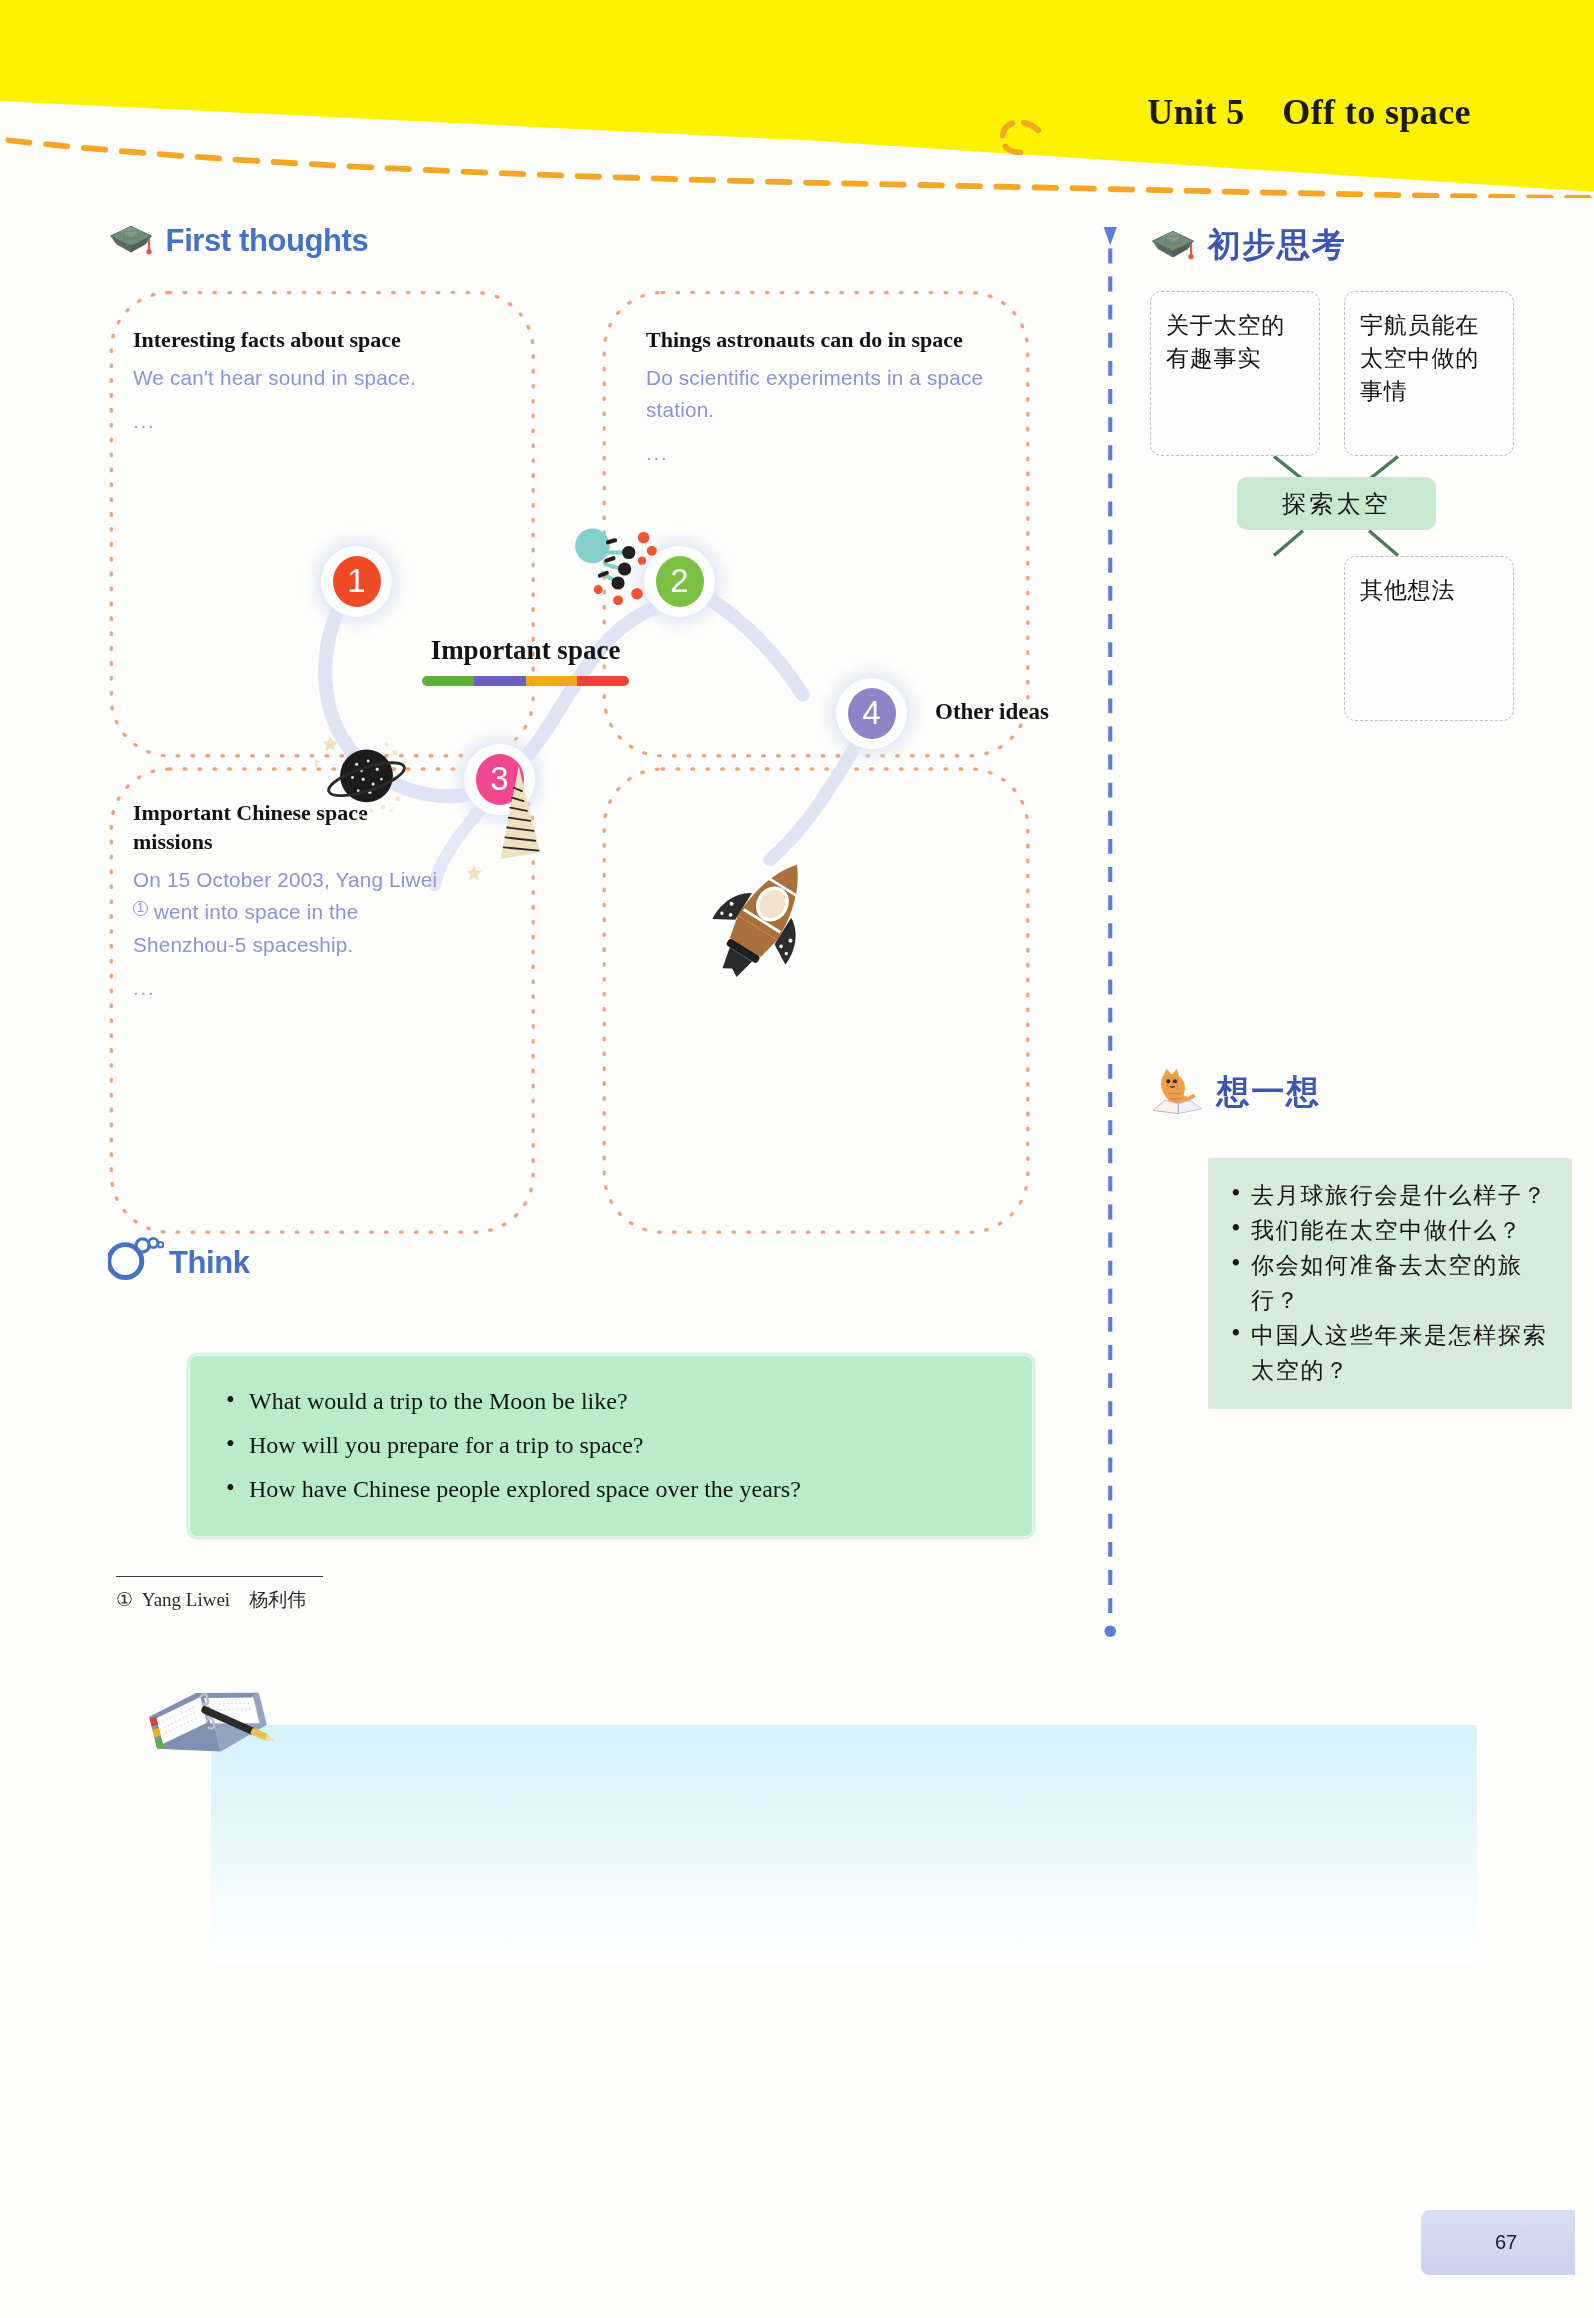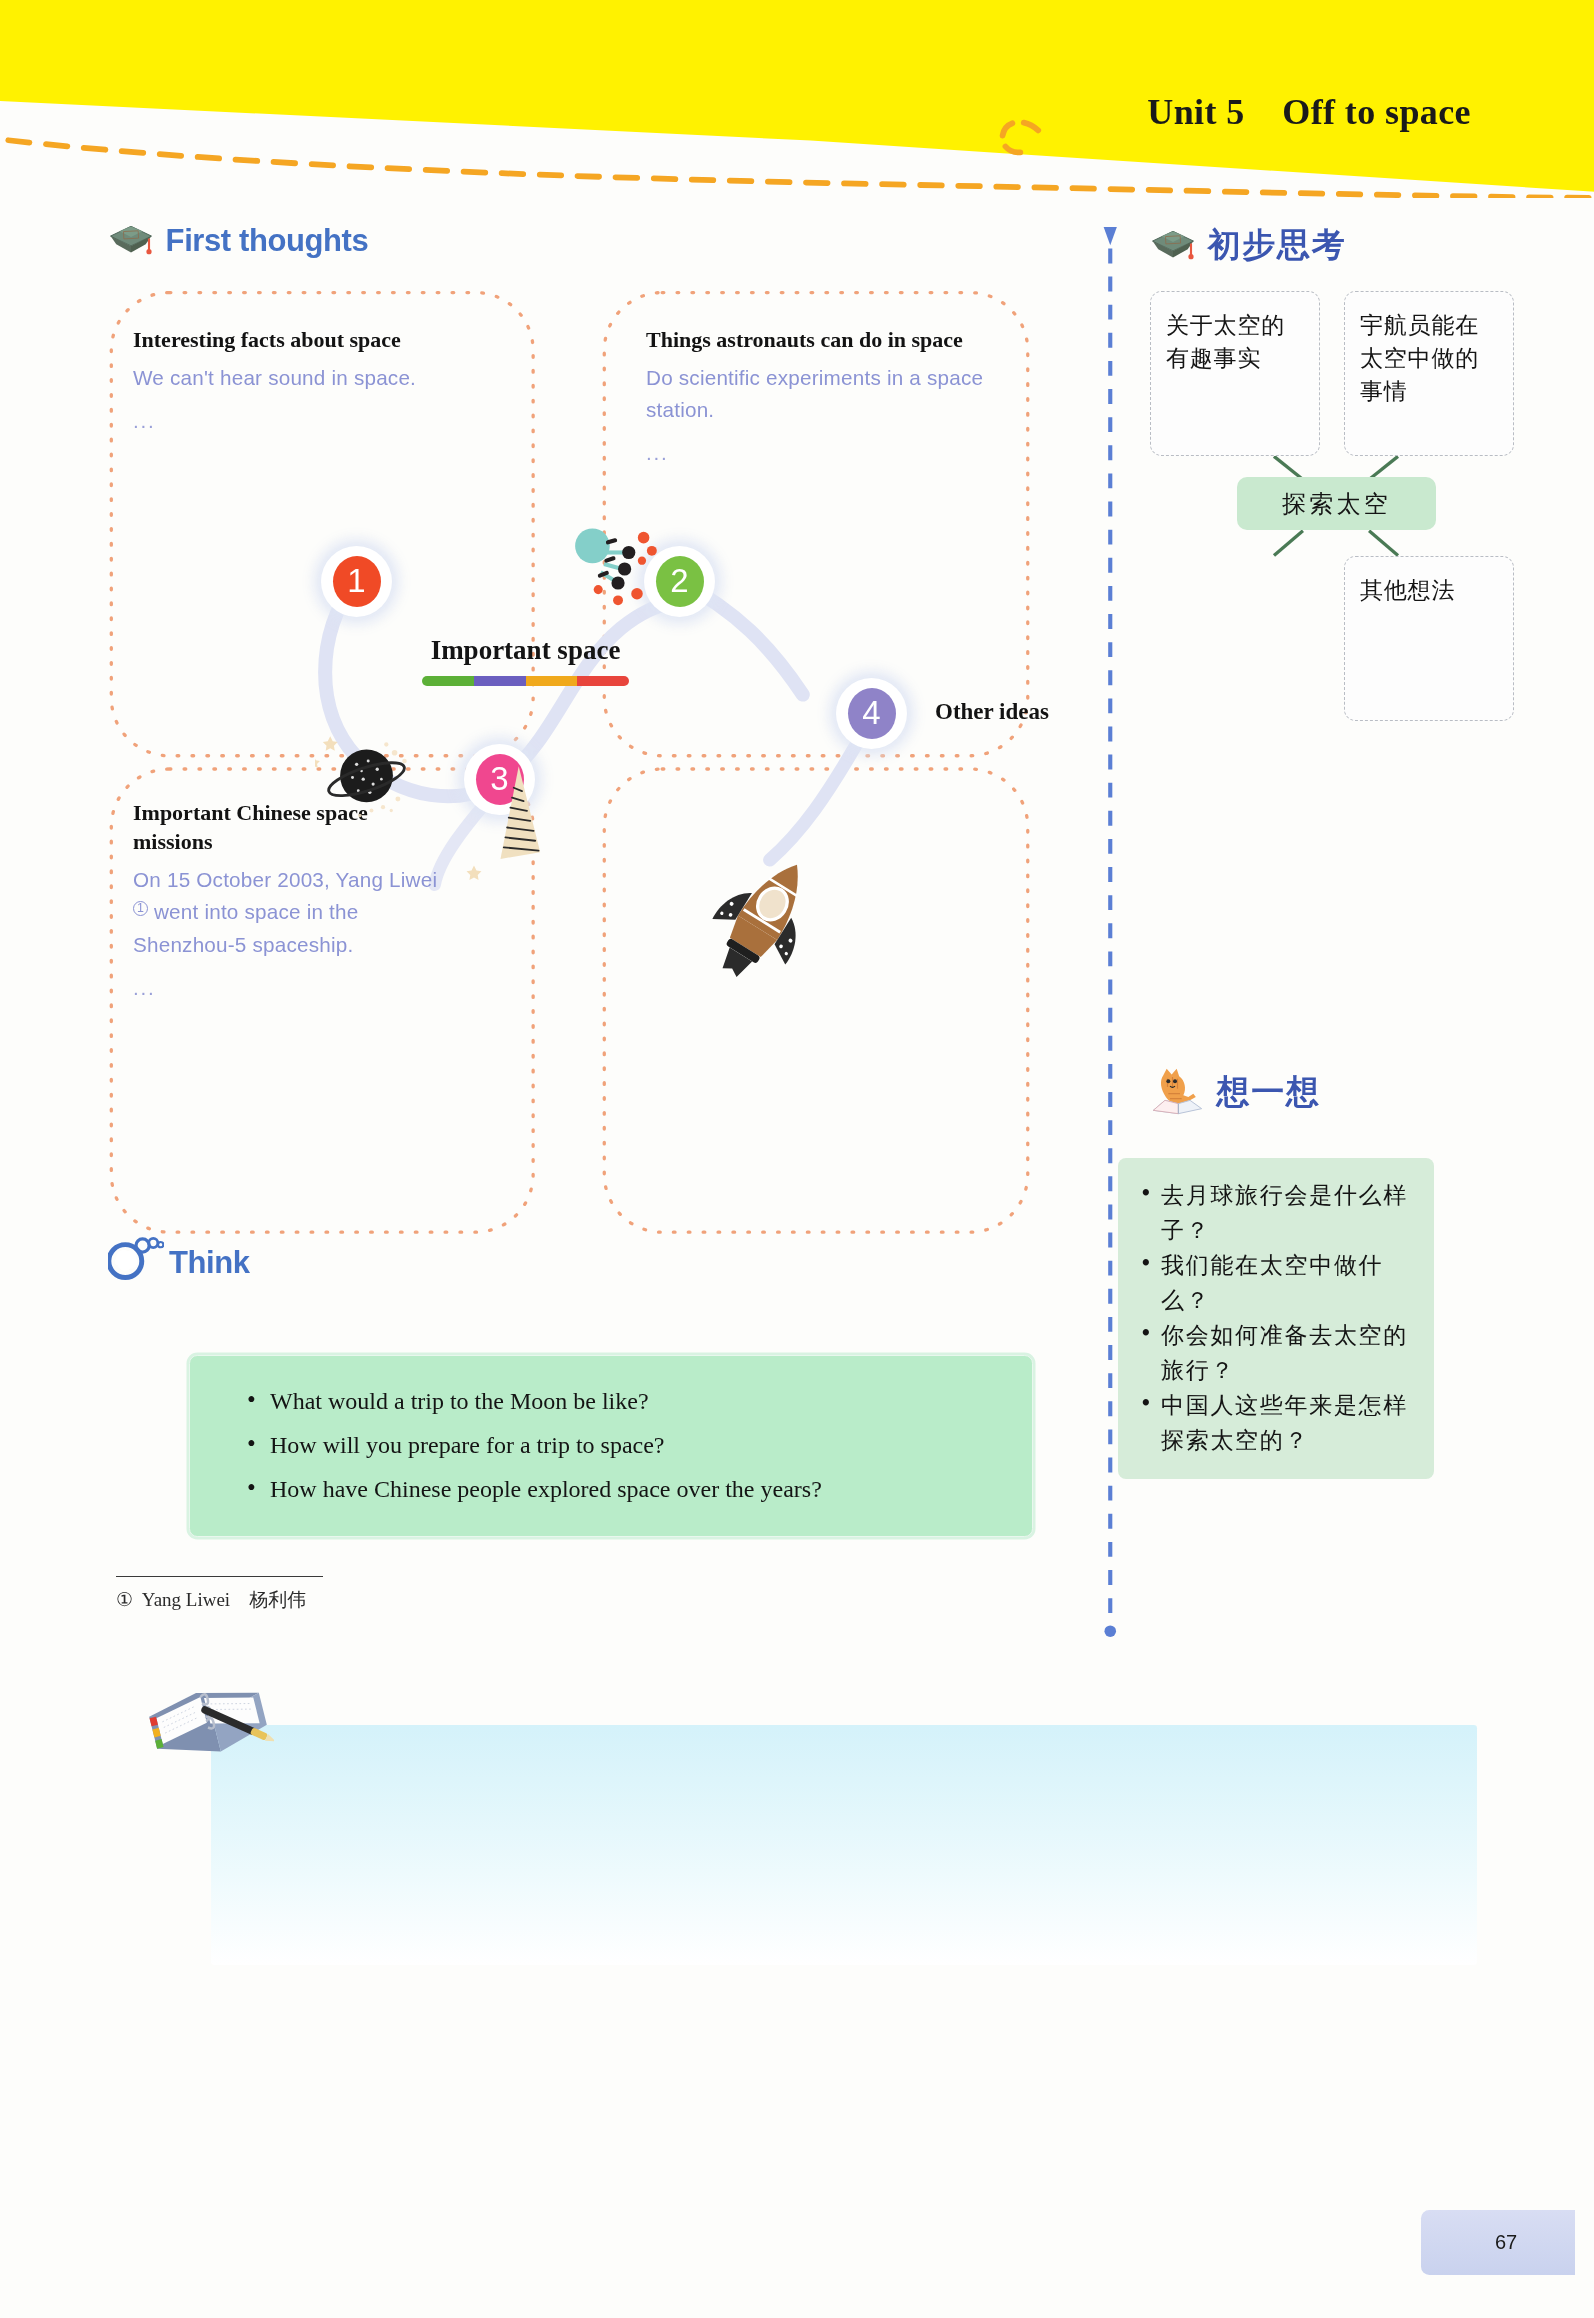--- a/index.html
+++ b/index.html
@@ -206,21 +206,21 @@
 
   .think-box {
     position: absolute;
     top: 1355px;
     left: 189px;
     width: 844px;
     background: #b9ecc9;
     border: 1.7px solid #e9f7ee;
     border-radius: 8.3px;
     box-shadow: 0 0 0 2.5px #d9f3e2;
-    padding: 23px 28px 25px 52px;
+    padding: 23px 28px 25px 31px;
   }
   .think-box ul { list-style: none; }
   .think-box li {
     font-family: "Liberation Serif", serif;
     font-size: 24px;
     color: #141414;
     line-height: 1.0;
     padding: 10px 0 10px 28px;
     position: relative;
   }
@@ -323,24 +323,24 @@
     left: 1150px;
     display: flex;
     align-items: center;
     gap: 11.6px;
   }
   .cat-icon { width: 55px; height: 50px; }
 
   .cn-think-box {
     position: absolute;
     top: 1158px;
-    left: 1118px;
-    width: 316px;
+    left: 1208px;
+    width: 364px;
     background: #d6ecd9;
-    border-radius: 8px;
+    border-radius: 2px;
     padding: 20px 18px 21.5px 15px;
   }
   .cn-think-box ul { list-style: none; }
   .cn-think-box li {
     font-family: "DejaVu Serif", serif;
     font-size: 23px;
     color: #141414;
     line-height: 1.52;
     padding-left: 28px;
     position: relative;

